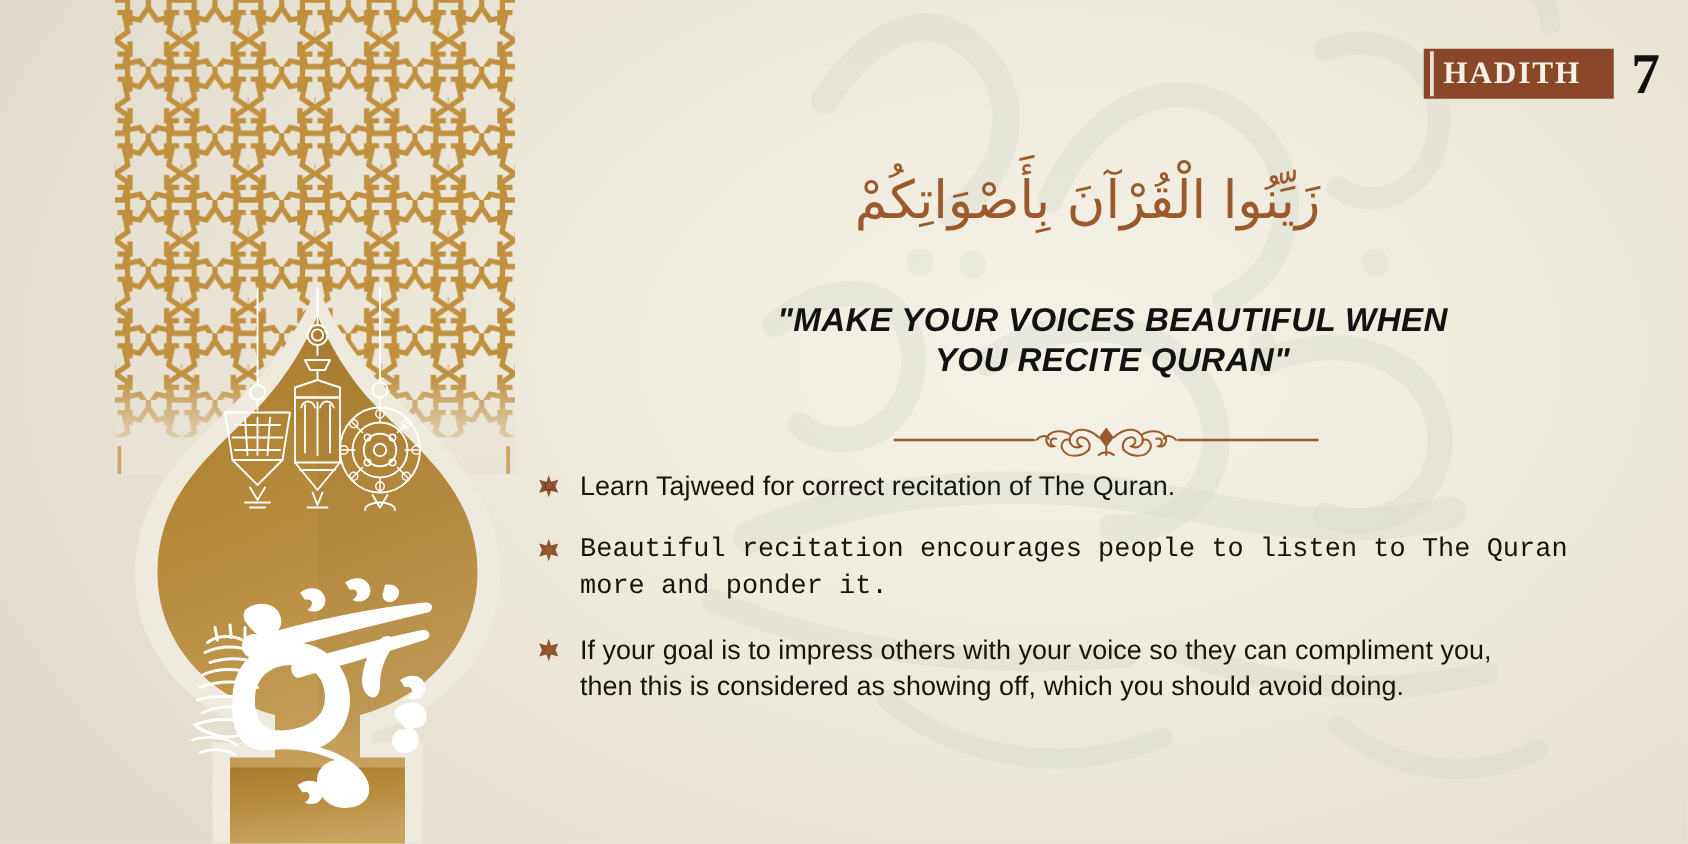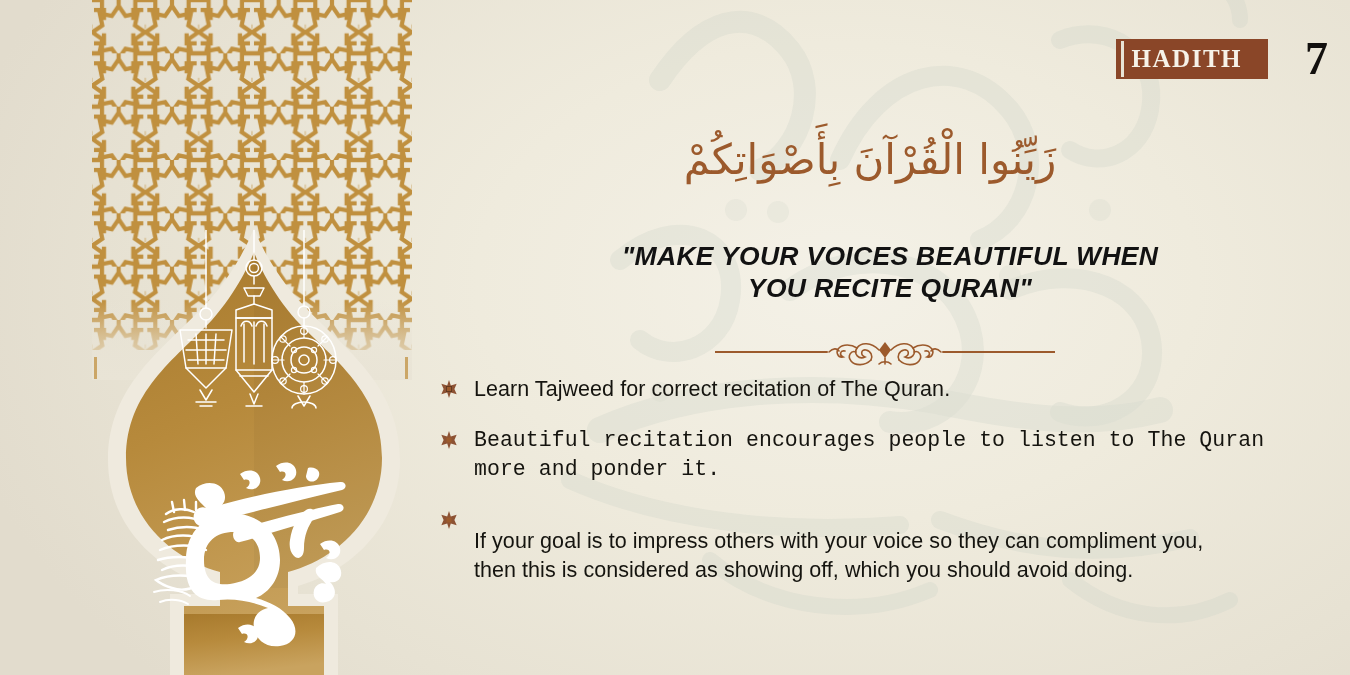--- a/index.html
+++ b/index.html
@@ -62,21 +62,21 @@
 
   
   .lanterns { position:absolute; left:108px; top:230px; width:292px; height:200px; }
 
   
   .calligraphy { position:absolute; left:140px; top:452px; width:230px; height:200px; }
 
   
   .header {
     position:absolute; right:22px; top:36px;
-    display:flex; align-items:center; gap:37px;
+    display:flex; align-items:center; gap:14px;
   }
   .hadith-badge {
     display:flex; align-items:center;
     height:40px;
     background:#8a4628;
     padding:0 26px 0 16px;
     position:relative;
   }
   .hadith-badge::before {
     content:""; position:absolute; left:5px; top:2px;
@@ -120,39 +120,39 @@
     color:#121212;
   }
 
   
   .divider {
     position:absolute; left:295px; top:334px;
     width:340px; height:34px;
   }
 
   
-  .bullets { position:absolute; left:20px; top:375px; width:850px; }
+  .bullets { position:absolute; left:10px; top:375px; width:850px; }
   .bullet {
     display:flex; align-items:flex-start;
     margin-bottom:22px;
   }
   .bullet-star {
     flex:0 0 auto;
     width:18px; height:18px;
     margin-top:5px; margin-right:16px;
   }
   .bullet-text {
     font-size:21.5px;
     line-height:1.35;
     color:#15140f;
     letter-spacing:.05px;
   }
   .b1 .bullet-text { width:620px; }
   .b2 .bullet-text { width:800px;font-family:Liberation Mono, monospace; }
-  .b3 .bullet-text { width:745px;margin-top:21px; }
+  .b3 .bullet-text { width:745px; }
 </style>
 </head>
 <body>
 
 <div id="slide">
 
   <svg class="watermark" viewBox="0 0 720 700">
     <g fill="none" stroke="#c9cfc4" stroke-opacity="0.55" stroke-linecap="round" stroke-linejoin="round">
       <path d="M60 470 C150 430 270 420 390 440 C470 455 540 470 620 450" stroke-width="26"></path>
       <path d="M120 120 C160 60 210 40 250 90 C280 128 262 190 220 210" stroke-width="22"></path>

